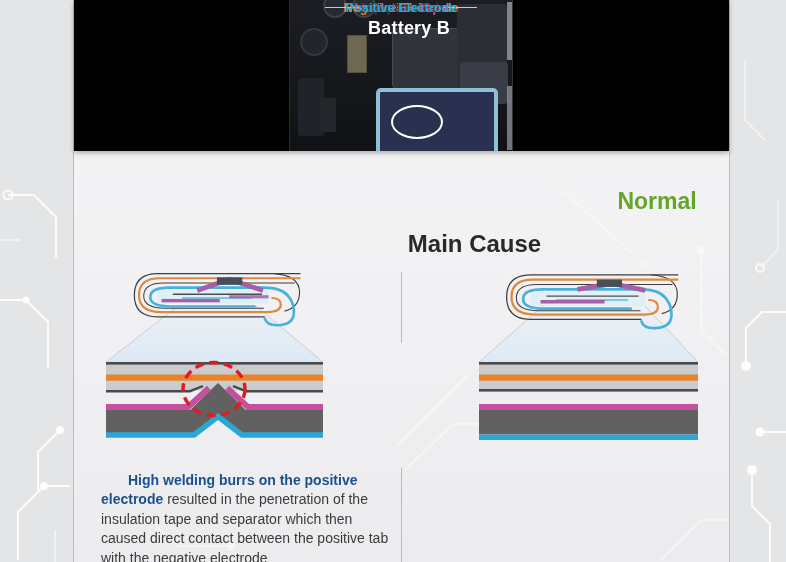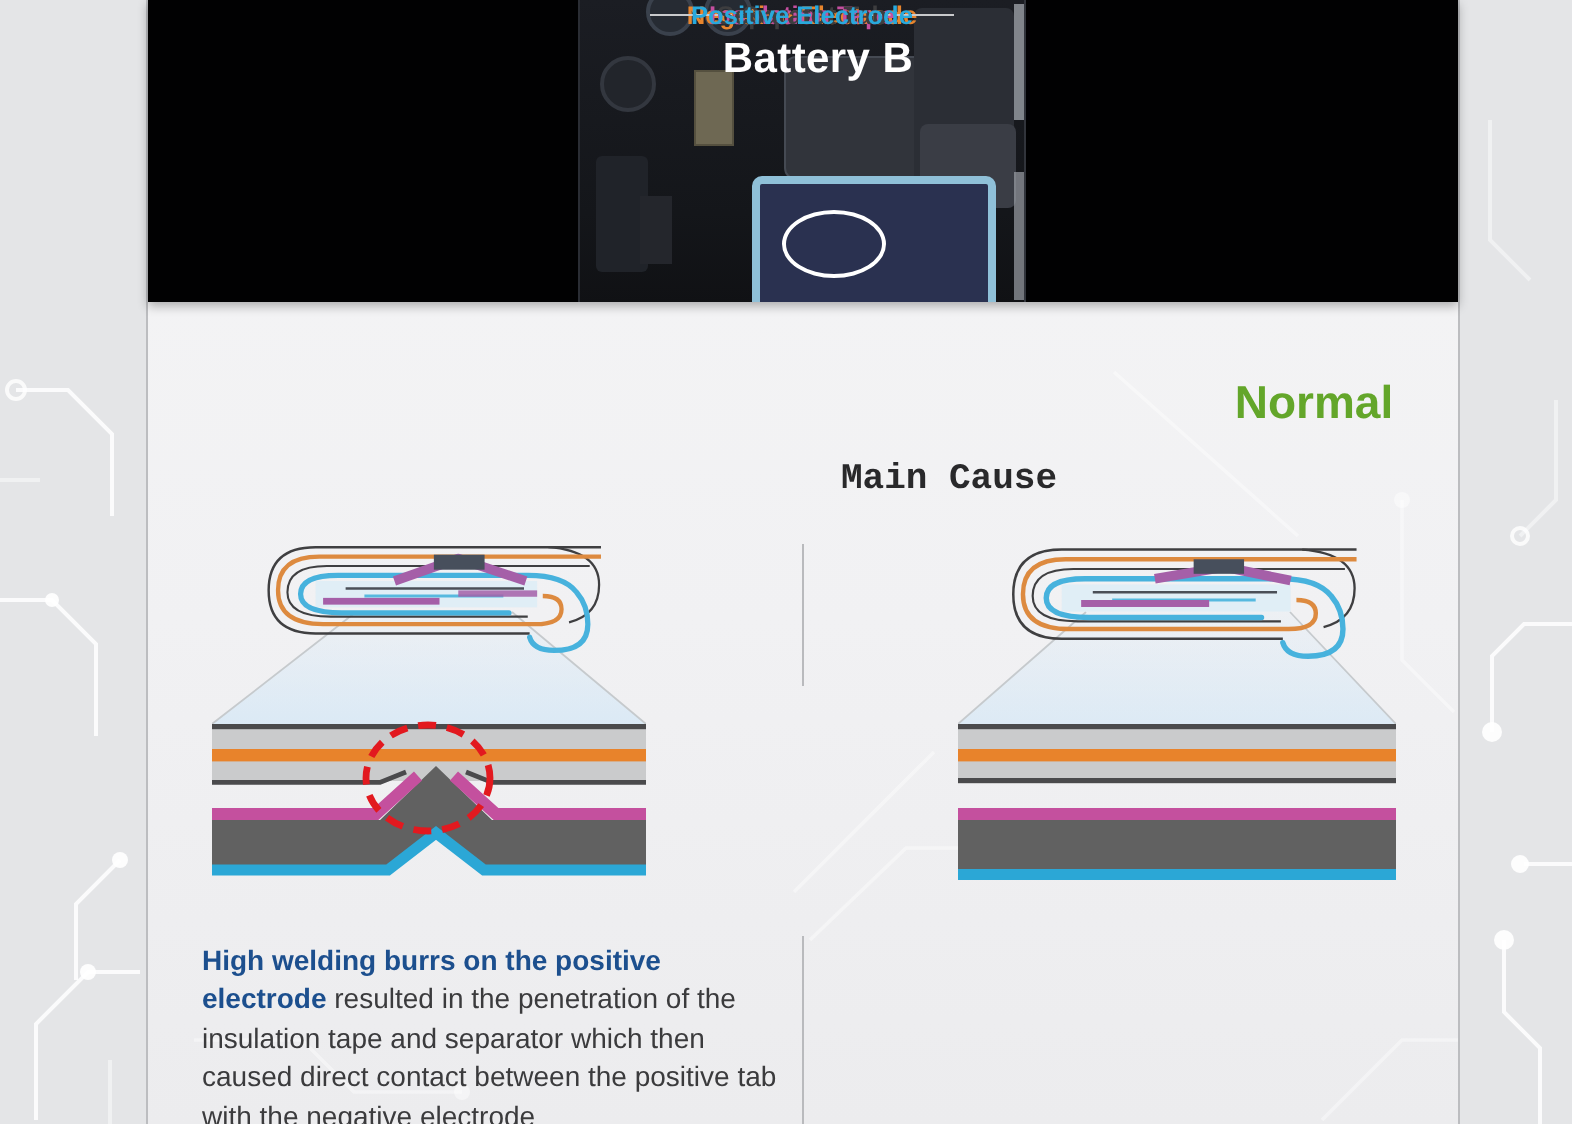--- a/index.html
+++ b/index.html
@@ -32,28 +32,28 @@
   .rblock1{position:absolute;left:167px;top:4px;width:50px;height:88px;background:#2b2e35;border-radius:4px;}
   .rblock2{position:absolute;left:170px;top:62px;width:48px;height:42px;background:#3a3d45;border-radius:4px;}
   .lbit1{position:absolute;left:8px;top:78px;width:26px;height:58px;background:#202329;border-radius:3px;}
   .lbit2{position:absolute;left:30px;top:98px;width:16px;height:34px;background:#24262c;}
   .edge1{position:absolute;left:217px;top:2px;width:6px;height:58px;background:#9ba0a6;opacity:.8;}
   .edge2{position:absolute;left:217px;top:86px;width:6px;height:64px;background:#9ba0a6;opacity:.7;}
   .battery-box{position:absolute;left:302px;top:88px;width:122px;height:72px;background:#2a3150;
                border:4px solid #8fc0d8;border-radius:5px;}
   .battery-ellipse{position:absolute;left:11px;top:13px;width:52px;height:34px;border:2.5px solid #ffffff;border-radius:50%;}
   .photo-title{position:absolute;left:235px;top:18px;width:200px;text-align:center;color:#ffffff;
-               font-size:21px;font-weight:700;letter-spacing:.2px;}
+               font-size:18px;font-weight:700;letter-spacing:.2px;}
 
   
   .col-title{position:absolute;top:188px;text-align:center;font-size:23px;font-weight:700;}
   .col-title.abn{left:90px;width:272px;}
   .col-title.nor{left:448px;width:270px;}
   .main-cause{position:absolute;left:247px;top:230px;width:307px;text-align:center;
-              font-size:18px;font-weight:700;color:#29292b;font-family:Liberation Mono, monospace;}
+              font-size:24px;font-weight:700;color:#29292b;}
 
   .divider{position:absolute;left:327px;width:1px;background:#b9babd;}
   .divider.top{top:272px;height:71px;}
   .divider.bottom{top:468px;height:94px;}
 
   
   .fan-a{position:absolute;left:32px;top:302px;}
   .fan-n{position:absolute;left:405px;top:302px;}
   .coil-a{position:absolute;left:50px;top:266px;}
   .coil-n{position:absolute;left:421px;top:268px;}
@@ -245,16 +245,16 @@
       <span class="dash"></span>
       <span style="color: rgb(61, 61, 63);">Separator Tab</span>
       <span class="dash"></span>
     </div>
     <div class="label-row">
       <span class="dash"></span>
       <span style="color: rgb(41, 169, 220);">Positive Electrode</span>
       <span class="dash"></span>
     </div>
 
-    <p class="desc abn"><span class="lead" style="color: rgb(28, 79, 142);">High welding burrs on the positive electrode</span><span> resulted in the penetration of the insulation tape and separator which then caused direct contact between the positive tab with the negative electrode</span></p>
+    <p class="desc abn"><span class="lead" style="color: rgb(28, 79, 142); margin-left: 27px;">High welding burrs on the positive electrode</span><span> resulted in the penetration of the insulation tape and separator which then caused direct contact between the positive tab with the negative electrode</span></p>
 
   </div>
 </div>
 
 </body></html>

